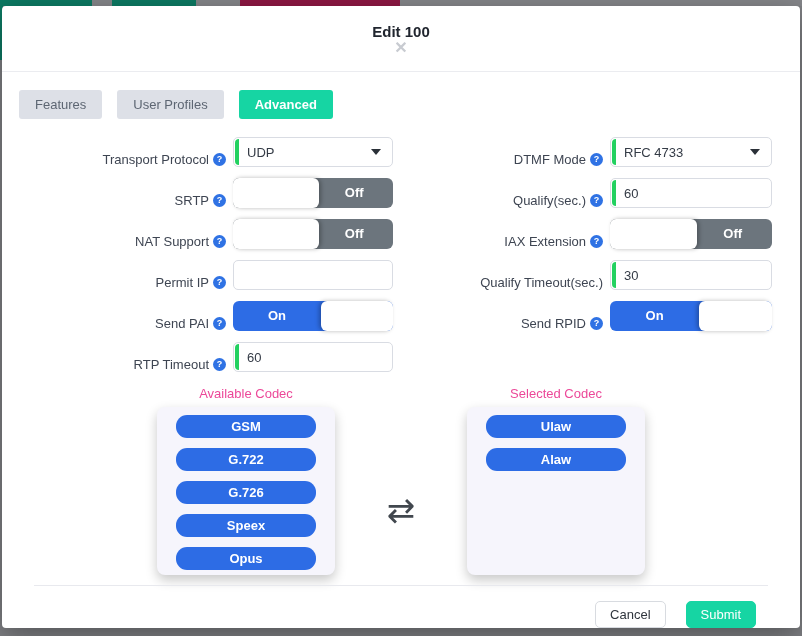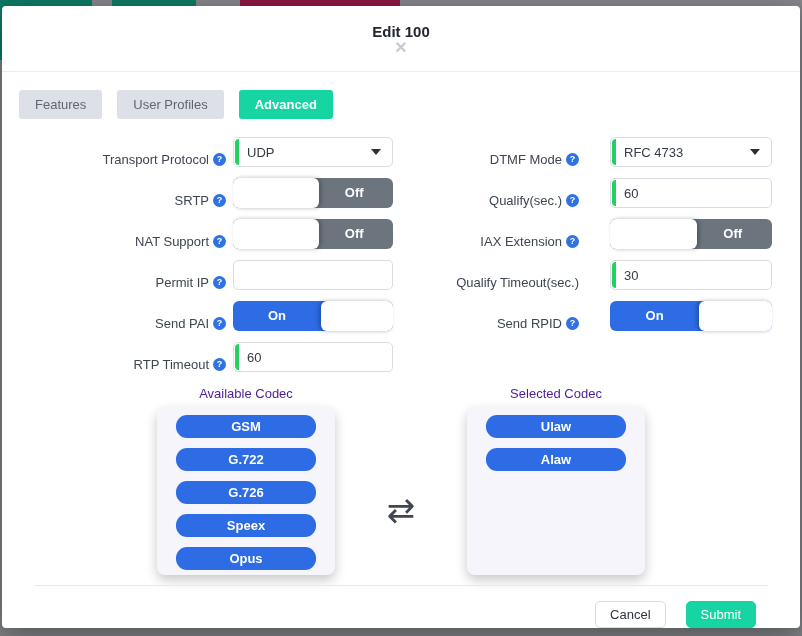--- a/index.html
+++ b/index.html
@@ -44,21 +44,21 @@
     margin-right: 7px; white-space: nowrap;
     display: flex; align-items: center; justify-content: flex-end; gap: 4px;
   }
   .help {
     width: 13px; height: 13px; border-radius: 50%; background: #2f72e4;
     color: #fff; font-size: 9px; font-weight: bold; line-height: 13px;
     text-align: center; display: inline-block; flex: none; cursor: pointer;
   }
   .col-right { padding-right: 12px; }
   .ctl { width: 160px; flex: none; position: relative; height: 30px; }
-  .col-right .ctl { width: 162px; margin-left: 24px; }
+  .col-right .ctl { width: 162px; }
 
   .boxctl {
     width: 100%; height: 30px; background: #fff;
     border: 1px solid #d9dce3; border-radius: 5px; position: relative;
     font-size: 13px; color: #343b46;
   }
   .boxctl input {
     width: 100%; height: 100%; border: 0; outline: none; background: transparent;
     font: inherit; color: inherit; padding: 0 8px 0 13px; border-radius: 5px;
   }
@@ -82,21 +82,21 @@
   }
   .toggle.off { background: var(--toggle-gray); }
   .toggle.off .handle { left: 0; width: 54%; box-shadow: 2px 0 4px rgba(0,0,0,.28); }
   .toggle.off .tl { left: 54%; right: 4px; }
   .toggle.on { background: var(--blue); }
   .toggle.on .handle { right: 0; width: 45%; box-shadow: -2px 0 4px rgba(0,0,0,.28); }
   .toggle.on .tl { left: 0; right: 45%; }
 
   .codec-area { display: flex; justify-content: center; align-items: flex-start; margin-top: 3px; }
   .codec-block { width: 178px; }
-  .codec-title { text-align: center; font-size: 13px; color: #4c1d95; margin-bottom: 6px; }
+  .codec-title { text-align: center; font-size: 13px; color: #ec4899; margin-bottom: 6px; }
   .codec-panel {
     width: 178px; height: 168px; background: #f6f5fc; border-radius: 8px;
     box-shadow: 0 5px 12px rgba(0,0,0,.22); padding: 8px 0 0;
     display: flex; flex-direction: column; align-items: center; gap: 10px;
   }
   .codec-chip {
     width: 140px; height: 23px; background: var(--blue); color: #fff;
     font-size: 13px; font-weight: bold; text-align: center; line-height: 23px;
     border-radius: 11px; cursor: pointer; flex: none;
   }

